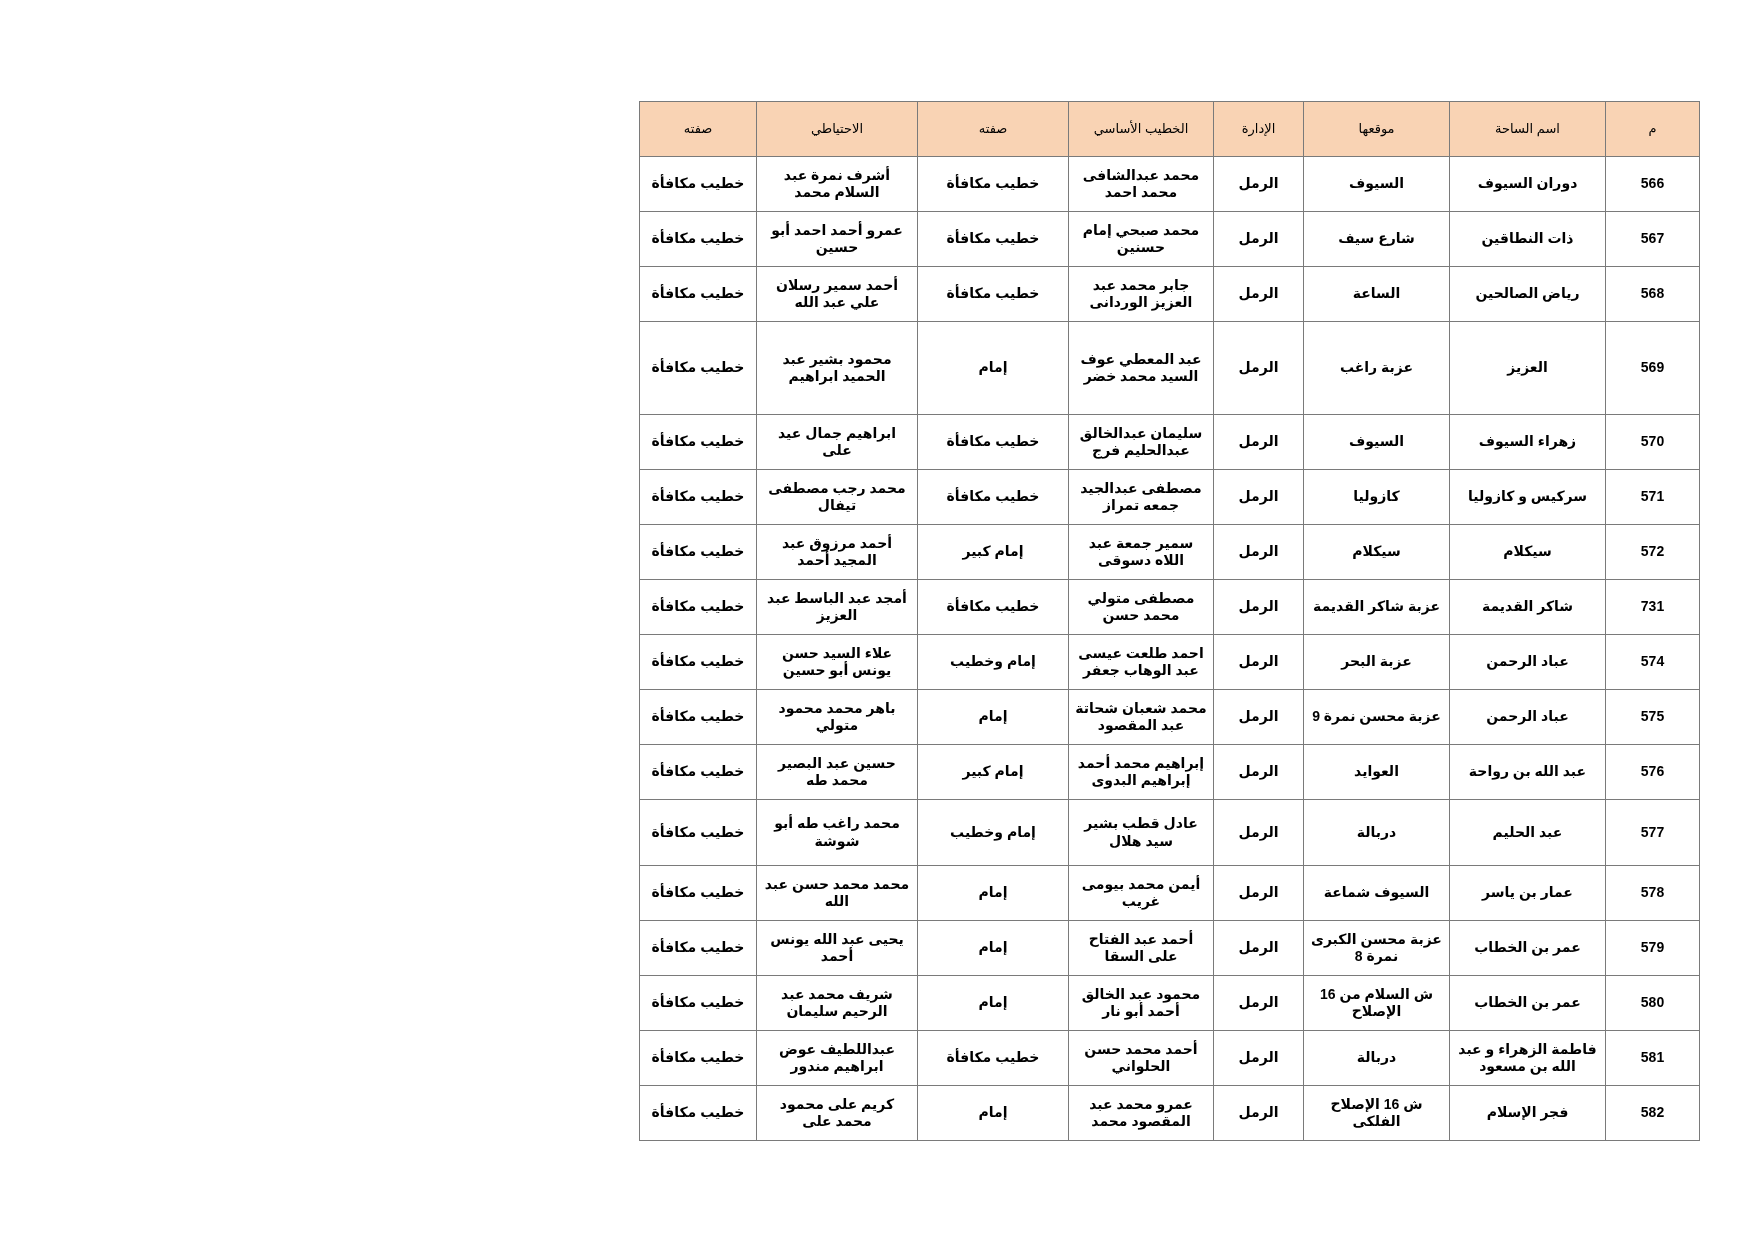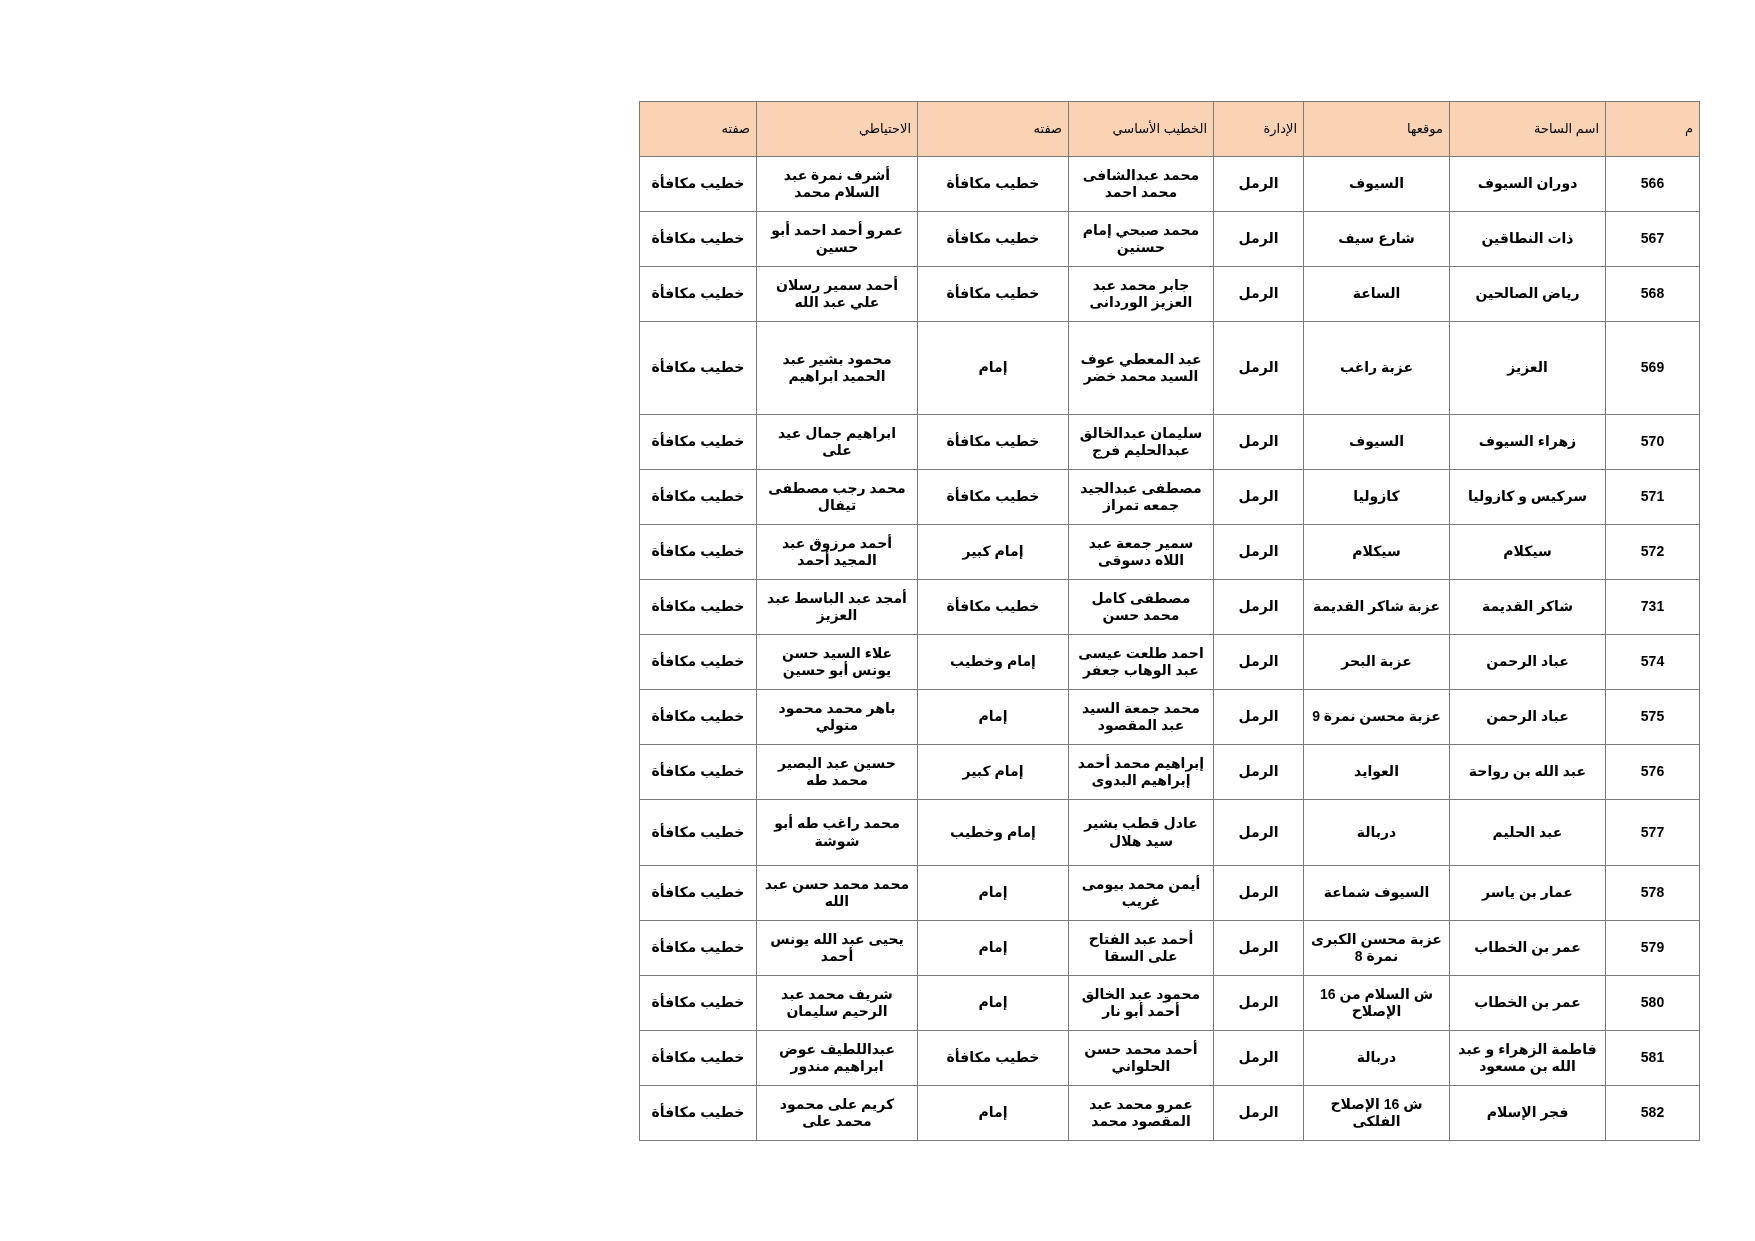--- a/index.html
+++ b/index.html
@@ -8,21 +8,21 @@
   .page { position:absolute; left:0; top:0; width:1755px; height:1241px; background:#fff; }
   table.khutaba {
     position:absolute; left:639px; top:101px; width:1060px;
     border-collapse:collapse; direction:rtl; table-layout:fixed;
   }
   table.khutaba th, table.khutaba td {
     border:1.5px solid #7a7a7a; text-align:center; vertical-align:middle;
     padding:2px 6px; color:#000; line-height:1.25;
   }
   table.khutaba th {
-    background:#f9d3b4; font-weight:normal; font-size:13px; height:50px;text-align:right;
+    background:#f9d3b4; font-weight:normal; font-size:13px; height:50px;
   }
   table.khutaba td { font-weight:bold; font-size:14px; height:50px; }
   td.num { font-size:15px; text-align:left; padding-left:20px; direction:ltr;margin-top:12px; }
   tr.tall td { height:88px; }
   tr.tall2 td { height:61px; }
   td.bigname { font-size:21px; line-height:1.1; }
 </style>
 </head>
 <body>
 
@@ -119,41 +119,41 @@
           <td>سمير جمعة عبد اللاه دسوقى</td>
           <td>إمام كبير</td>
           <td>أحمد مرزوق عبد المجيد أحمد</td>
           <td>خطيب مكافأة</td>
         </tr>
         <tr>
           <td class="num">731</td>
           <td>شاكر القديمة</td>
           <td>عزبة شاكر القديمة</td>
           <td>الرمل</td>
-          <td>مصطفى كامل محمد حسن</td>
+          <td>مصطفى متولي محمد حسن</td>
           <td>خطيب مكافأة</td>
           <td>أمجد عبد الباسط عبد العزيز</td>
           <td>خطيب مكافأة</td>
         </tr>
         <tr>
           <td class="num">574</td>
           <td>عباد الرحمن</td>
           <td>عزبة البحر</td>
           <td>الرمل</td>
           <td>احمد طلعت عيسى عبد الوهاب جعفر</td>
           <td>إمام وخطيب</td>
           <td>علاء السيد حسن يونس أبو حسين</td>
           <td>خطيب مكافأة</td>
         </tr>
         <tr>
           <td class="num">575</td>
           <td>عباد الرحمن</td>
           <td>عزبة محسن نمرة 9</td>
           <td>الرمل</td>
-          <td>محمد جمعة السيد عبد المقصود</td>
+          <td>محمد شعبان شحاتة عبد المقصود</td>
           <td>إمام</td>
           <td>باهر محمد محمود متولي</td>
           <td>خطيب مكافأة</td>
         </tr>
         <tr>
           <td class="num">576</td>
           <td>عبد الله بن رواحة</td>
           <td>العوايد</td>
           <td>الرمل</td>
           <td>إبراهيم محمد أحمد إبراهيم البدوى</td>

